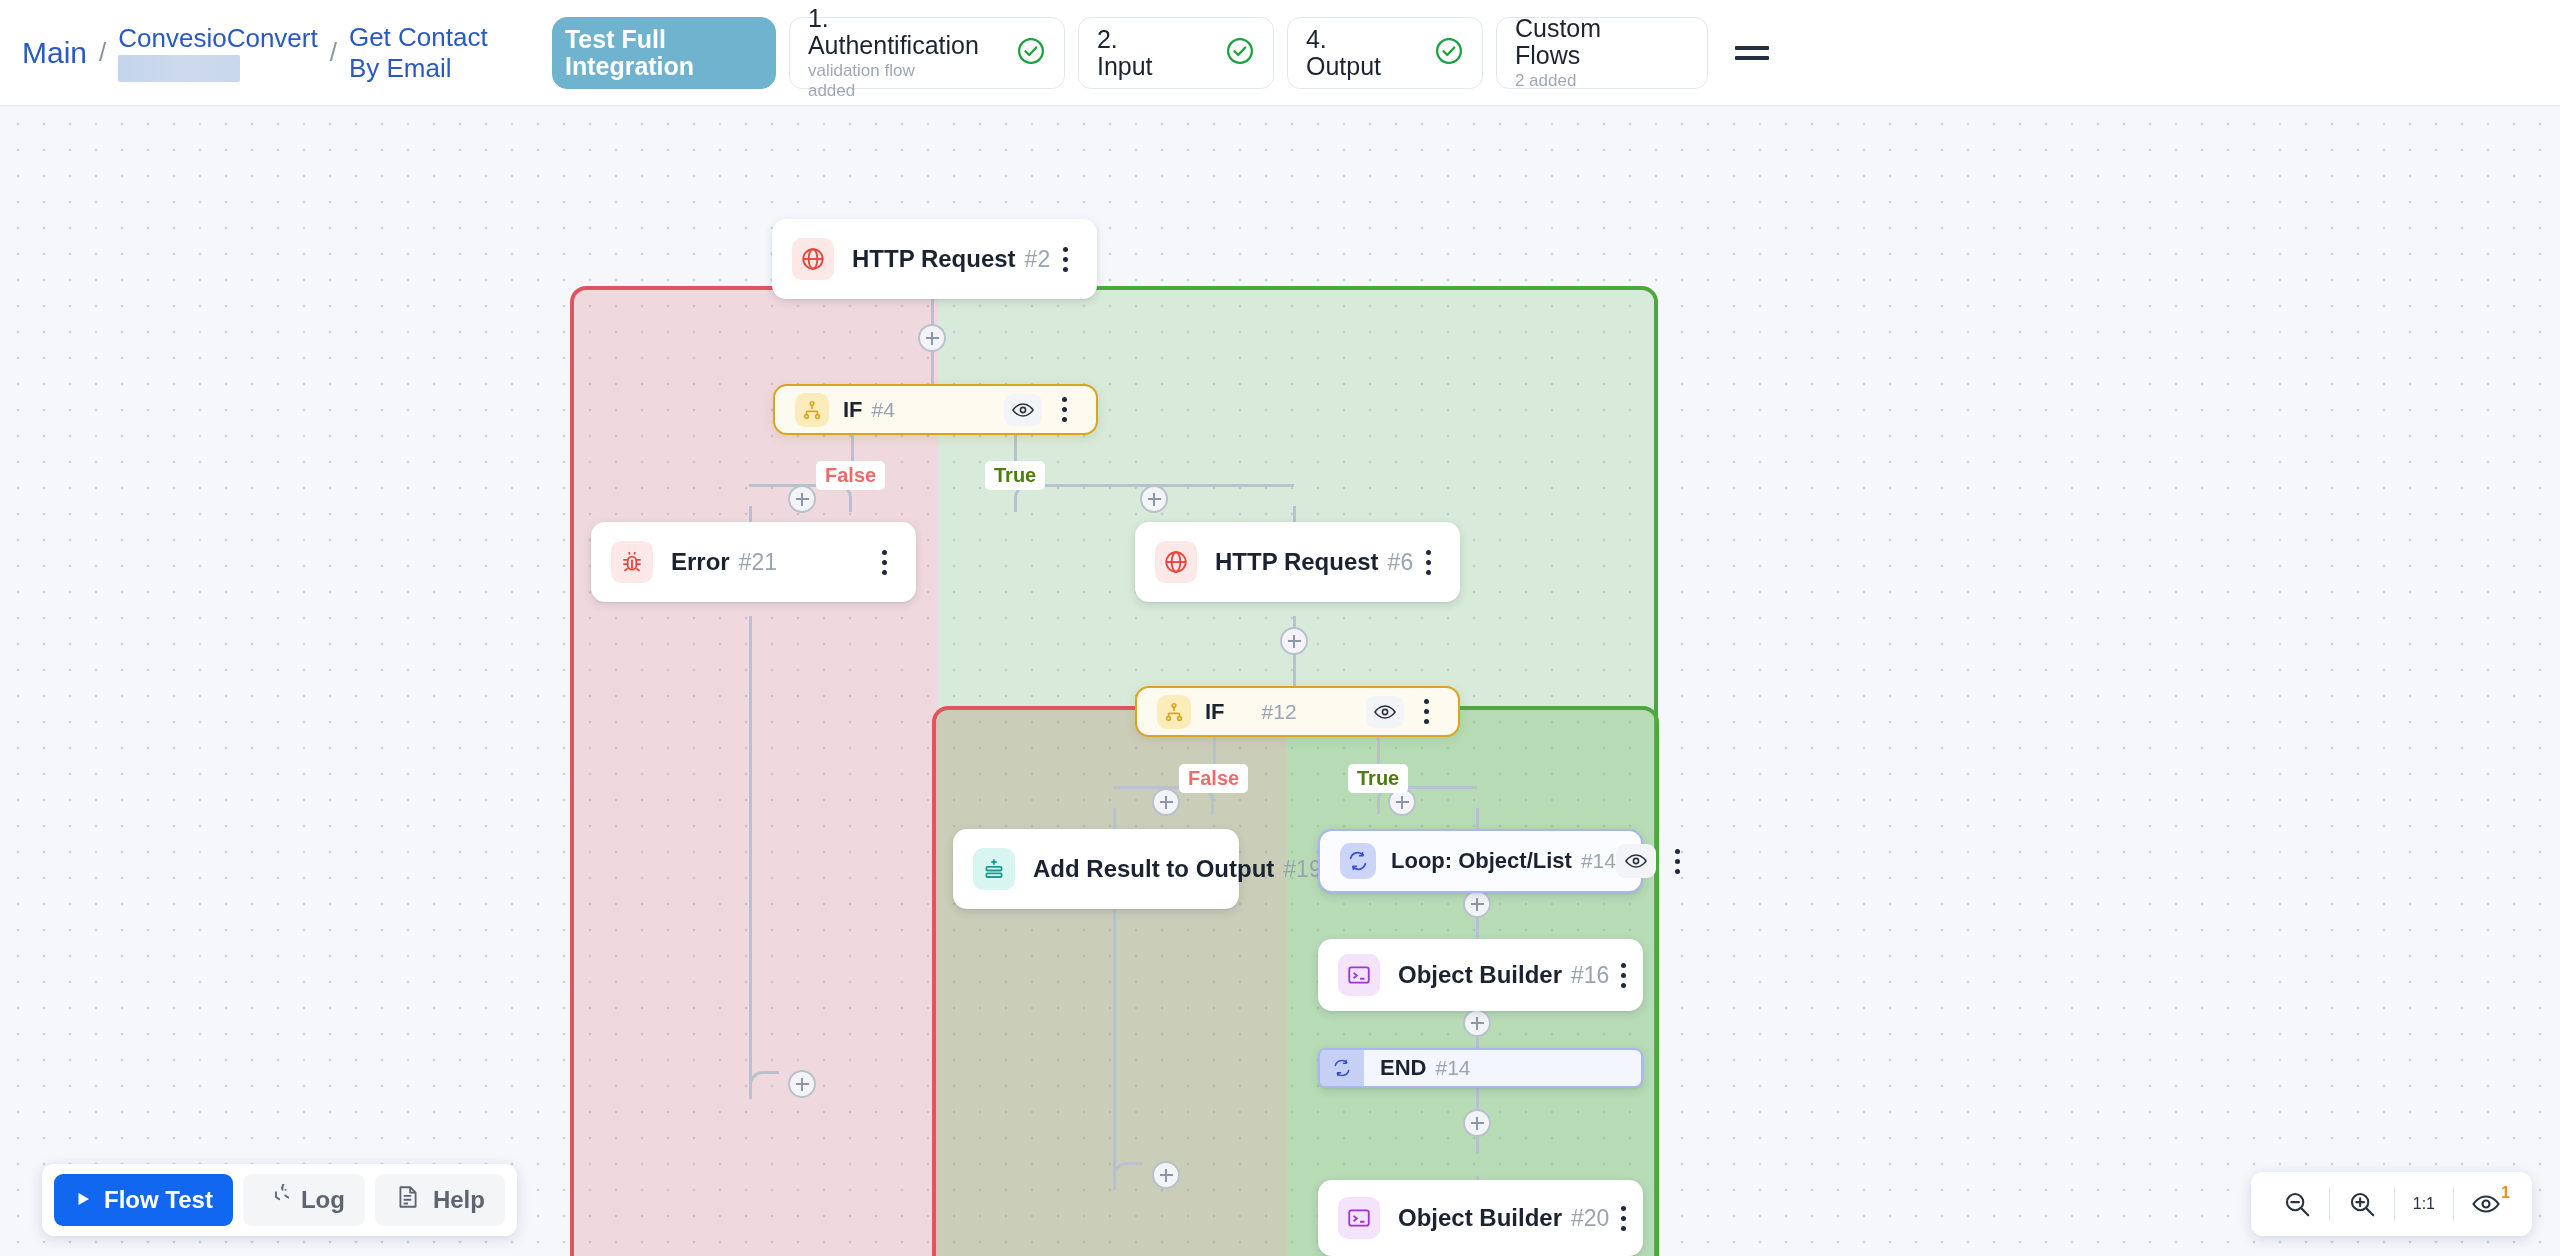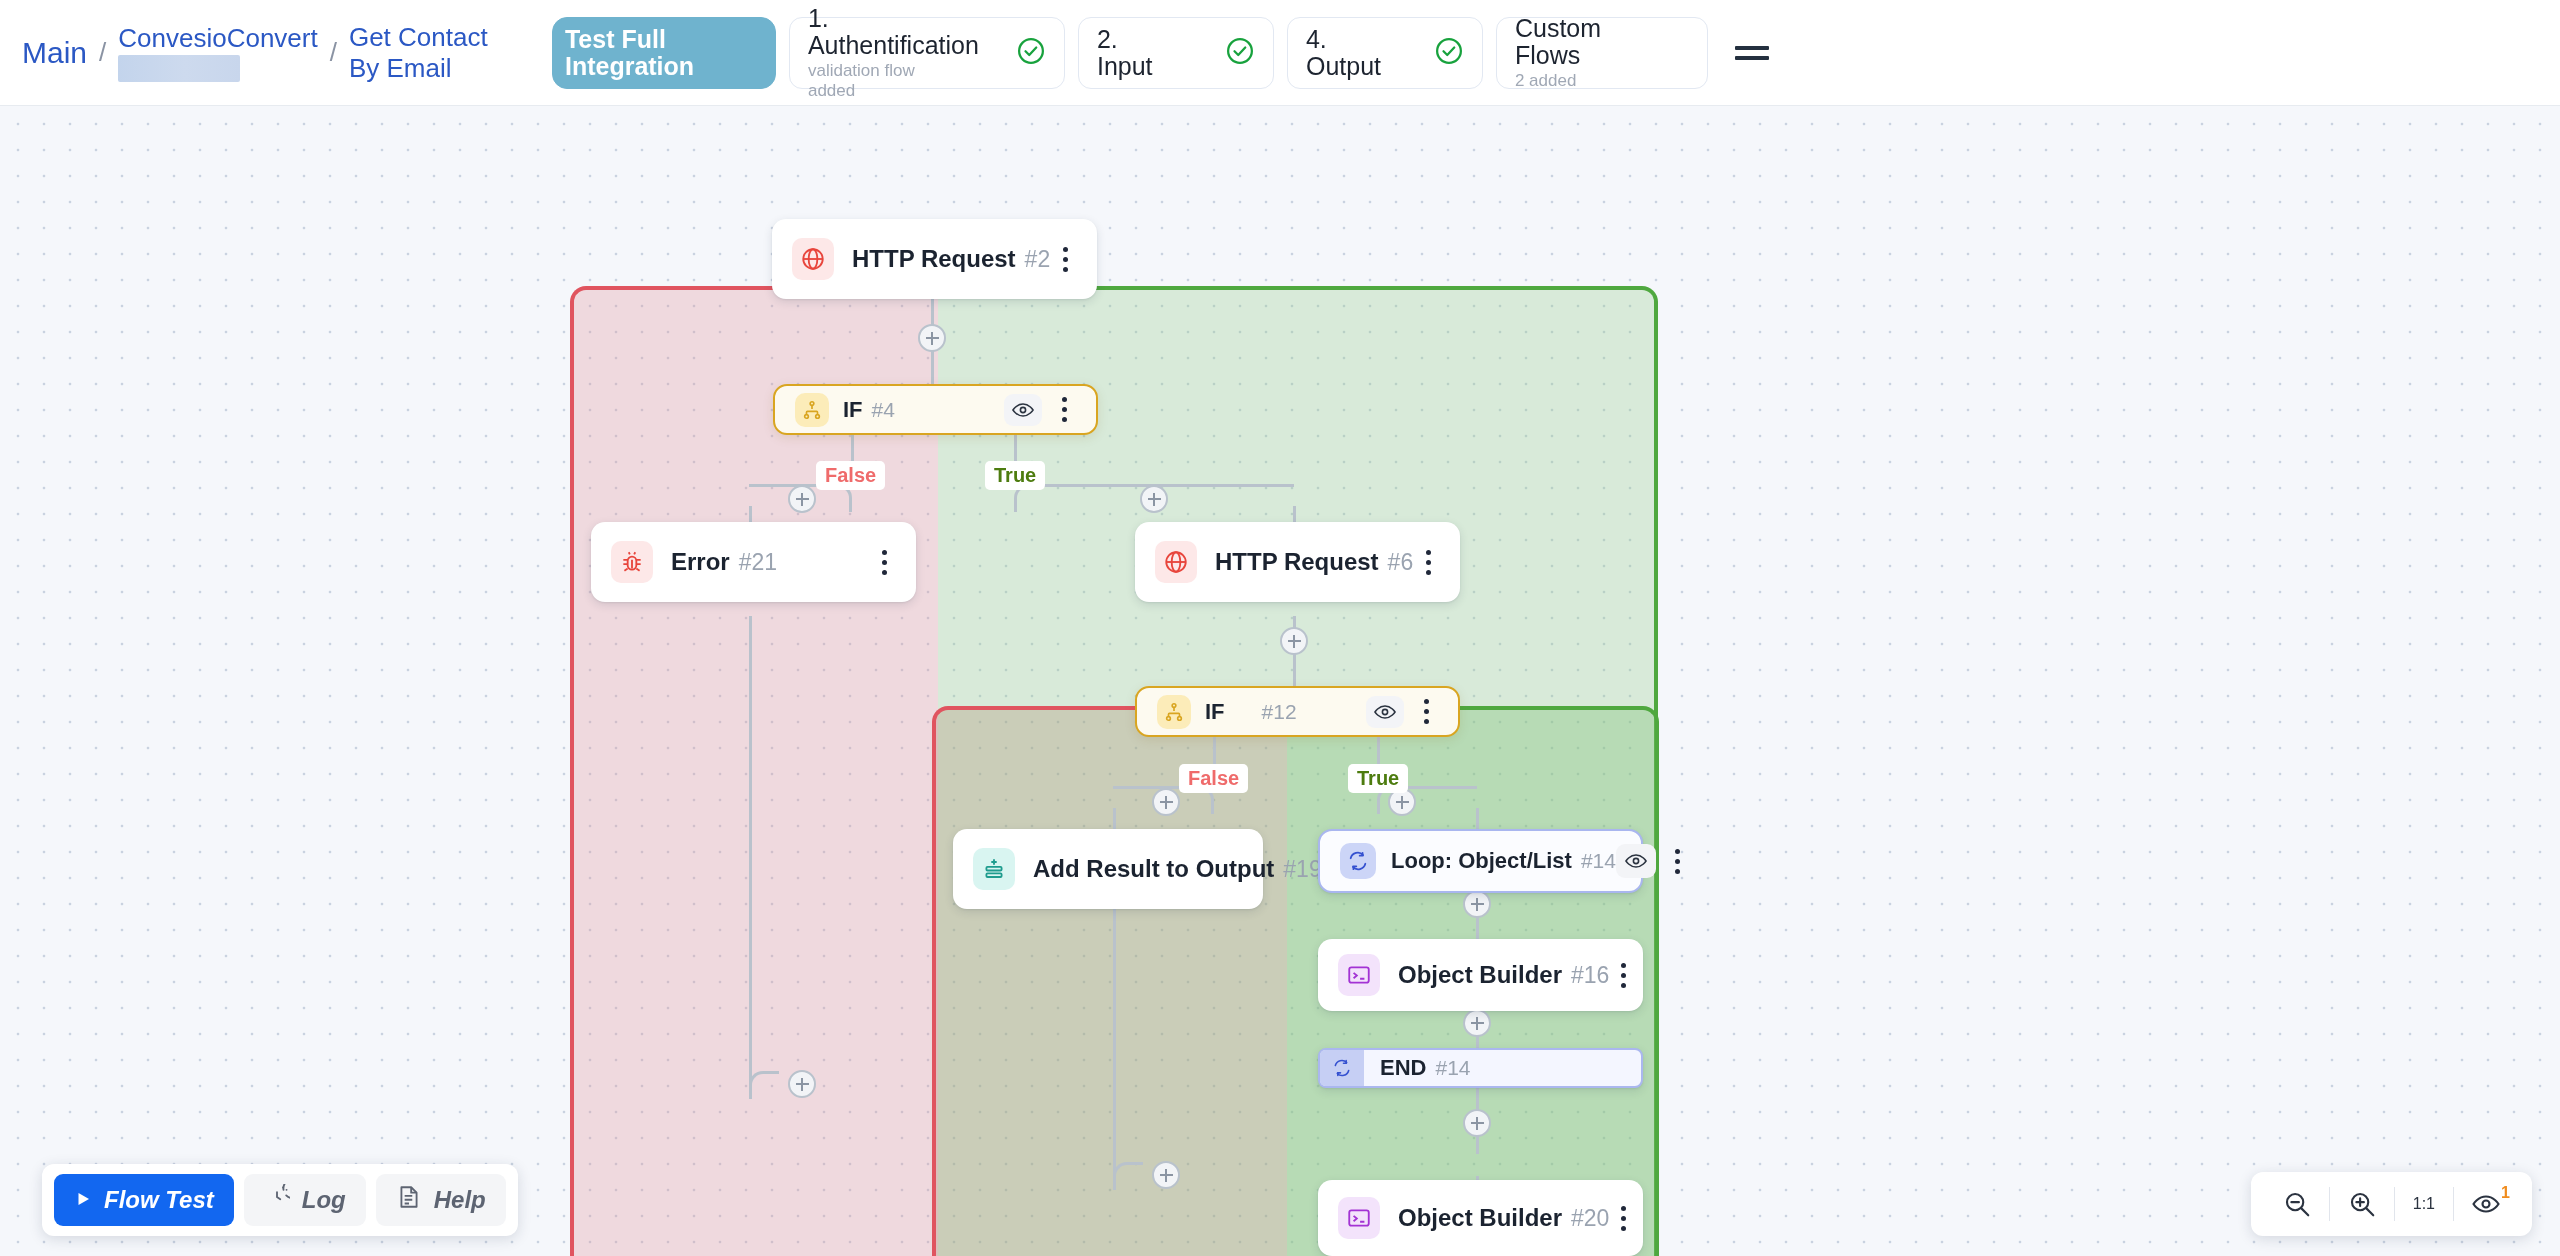--- a/index.html
+++ b/index.html
@@ -226,21 +226,21 @@
   #bottom-left {
     position: absolute; left: 42px; bottom: 20px;
     display: flex; align-items: center; gap: 0;
     background: #ffffff; border-radius: 12px;
     box-shadow: 0 3px 14px rgba(25,40,65,0.15);
     padding: 10px 12px; z-index: 60;
   }
   .btn {
     height: 52px; display: flex; align-items: center; gap: 12px;
     border-radius: 9px; padding: 0 20px; cursor: pointer;
-    font-size: 24px; font-weight: 700; font-style: italic;
+    font-size: 24px; font-weight: 700;
   }
   .btn.blue { background: #1267f0; color: #ffffff; margin-right: 10px; }
   .btn.ghost { background: #f4f5f7; color: #5d6472; margin-right: 10px; }
 
   #bottom-right {
     position: absolute; right: 28px; bottom: 20px;
     display: flex; align-items: center;
     background: #ffffff; border-radius: 12px;
     box-shadow: 0 3px 14px rgba(25,40,65,0.15);
     padding: 8px 14px; gap: 0; z-index: 60;
@@ -498,21 +498,21 @@
             <circle cx="12" cy="12" r="2.6"></circle>
         </svg>
       </span>
       <span class="kebab">
           <i></i>
           <i></i>
           <i></i>
         </span>
     </div>
 
-    <div class="node" style="left:953px; top:723px; width:310px; height:80px;">
+    <div class="node" style="left:953px; top:723px; width:286px; height:80px;">
       <span class="nicon" style="background:#d9f5f1;">
         <svg width="26" height="26" viewBox="0 0 24 24" fill="none" stroke="#1f9c8e" stroke-width="1.7">
           <path d="M12 3v5M9.5 5.5h5"></path>
           <rect x="5" y="10" width="14" height="3.4" rx="1"></rect>
           <rect x="5" y="16" width="14" height="3.4" rx="1"></rect>
         </svg>
       </span>
       <span class="ntext">
         <span class="nname">Add Result to Output</span>
         <span class="nnum">#19</span>

